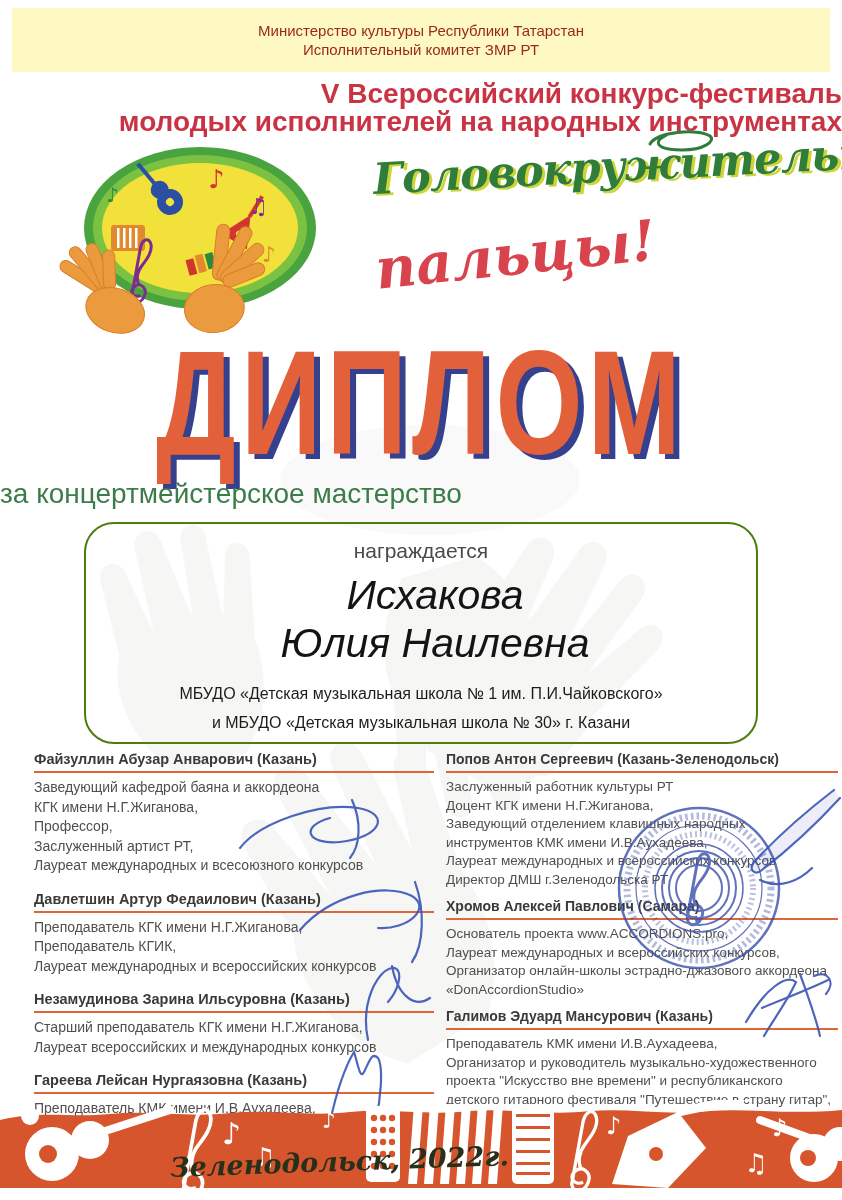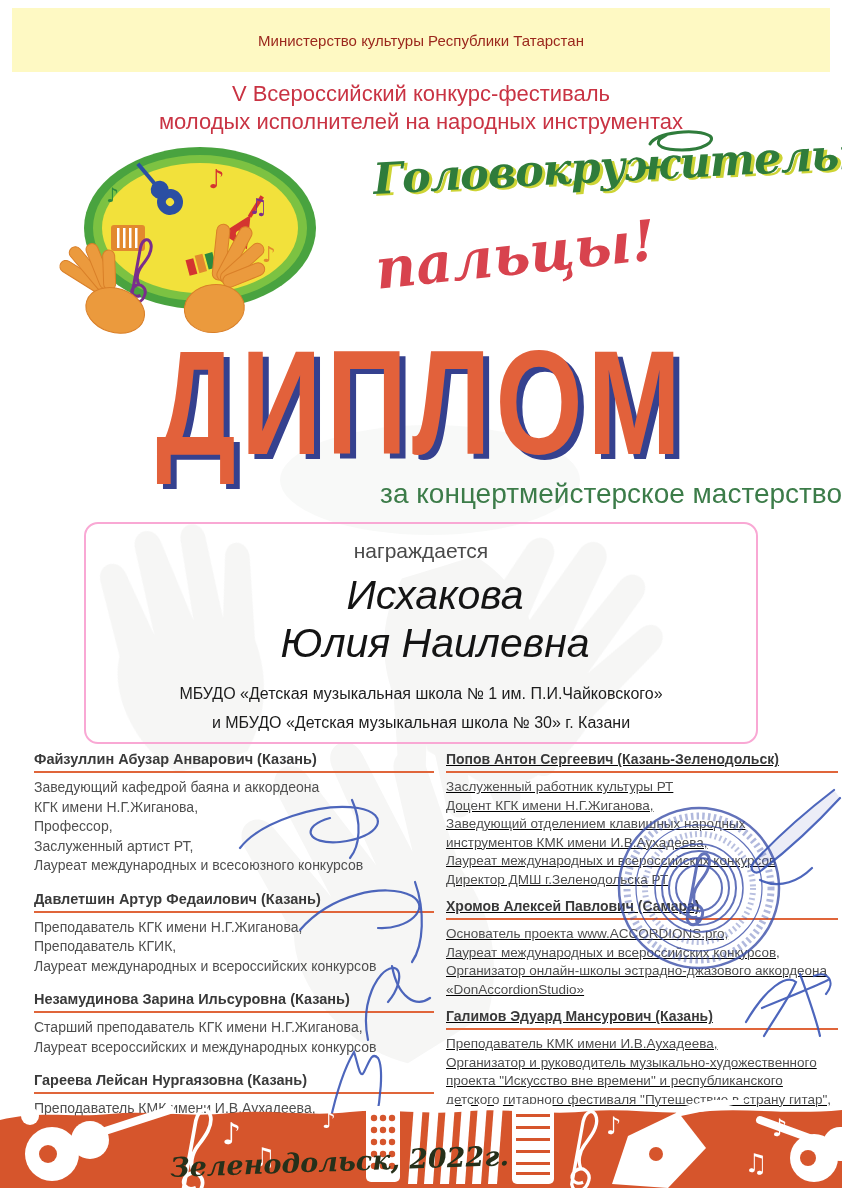--- a/index.html
+++ b/index.html
@@ -3,54 +3,54 @@
 <meta charset="utf-8">
 <style>
   html,body{margin:0;padding:0;background:#fff;}
   .page{position:relative;width:842px;height:1200px;background:#fff;overflow:hidden;
         font-family:"Liberation Sans",sans-serif;}
   
   .top-band{position:absolute;left:12px;top:8px;width:818px;height:64px;background:#fef9c3;
             display:flex;flex-direction:column;justify-content:center;align-items:center;
             text-align:center;color:#9b281d;font-size:15px;line-height:19px;}
   
-  .contest{position:absolute;left:0;top:80px;width:100%;text-align:center;color:#c93343;
-           font-weight:normal;font-size:22px;line-height:28px;}
+  .contest{position:absolute;left:0;top:80px;width:100%;text-align:right;color:#c93343;
+           font-weight:bold;font-size:28px;line-height:28px;}
   
   .script-title{position:absolute;left:372px;top:154px;white-space:nowrap;
                 font-family:"DejaVu Serif",serif;font-style:italic;font-weight:bold;
                 font-size:43px;color:#2f7c3b;letter-spacing:-1px;
                 transform:rotate(-3deg);transform-origin:left top;
                 text-shadow:3px 2px 0 #cdd435;}
   .script-sub{position:absolute;left:372px;top:236px;white-space:nowrap;
               font-family:"DejaVu Serif",serif;font-style:italic;font-weight:bold;
               font-size:56px;color:#d8434e;transform:rotate(-6deg);transform-origin:left top;}
   .halo-svg{position:absolute;left:636px;top:124px;}
   .logo-svg{position:absolute;left:50px;top:136px;}
   
   .big-title{position:absolute;left:0;top:318px;width:100%;text-align:center;
              font-size:112px;font-weight:bold;letter-spacing:5px;color:#e2613b;
              transform:scaleY(1.32);transform-origin:center top;
              text-shadow:6px 4px 0 #35418f;}
-  .award-for{position:absolute;left:0;top:478px;width:100%;text-align:right;
+  .award-for{position:absolute;left:0;top:478px;width:100%;text-align:left;
              font-size:28px;color:#3c7c49;}
   
   .recipient-box{position:absolute;left:84px;top:522px;width:670px;height:218px;
-                 border:2px solid #f9a8d4;border-radius:14px;background:rgba(255,255,255,.0);}
+                 border:2px solid #4d7c0f;border-radius:30px;background:rgba(255,255,255,.0);}
   .awarded{margin-top:15px;text-align:center;font-size:21px;color:#4a4a4a;}
   .r-name{text-align:center;font-size:41px;font-style:italic;color:#141414;line-height:48px;padding-left:28px;}
   .r-name.first{margin-top:8px;}
   .school{text-align:center;font-size:16px;color:#1c1c1c;line-height:29px;}
   .school.first{margin-top:12px;}
   
   .jury{position:absolute;top:750px;}
   .jury-left{left:34px;width:400px;}
   .jury-right{left:446px;width:392px;}
   .jblock{margin-bottom:14px;}
-  .jury-right .jblock{margin-bottom:8px;text-decoration:underline;}
+  .jury-right .jblock{margin-bottom:8px;}
   .jname{font-size:14.5px;font-weight:bold;color:#3a3a3a;line-height:18px;
          border-bottom:2px solid #e0653a;padding-bottom:3px;margin-bottom:5px;}
   .jline{font-size:14px;color:#4f4f4f;line-height:19.5px;}
   .jury-right .jname{font-size:14px;}
   .jury-right .jline{font-size:13.5px;line-height:18.5px;}
   
   .watermark-svg{position:absolute;left:0;top:420px;}
   .overlay-svg{position:absolute;left:0;top:730px;pointer-events:none;}
   .band-svg{position:absolute;left:0;top:1100px;}
   .place-year{position:absolute;left:170px;top:1146px;z-index:6;
@@ -67,20 +67,21 @@
       <path transform="translate(40,140) scale(1.9) rotate(-20)" d="M30,130 C14,112 10,80 22,62 L26,22 C27,12 39,12 40,22 L43,58 L49,12 C50,2 62,2 63,12 L65,58 L73,16 C75,6 87,8 86,18 L80,62 L92,32 C96,22 107,27 104,37 L92,78 C92,100 84,118 68,132 Z"></path>
       <path transform="translate(500,60) scale(2.1) rotate(28)" d="M30,130 C14,112 10,80 22,62 L26,22 C27,12 39,12 40,22 L43,58 L49,12 C50,2 62,2 63,12 L65,58 L73,16 C75,6 87,8 86,18 L80,62 L92,32 C96,22 107,27 104,37 L92,78 C92,100 84,118 68,132 Z"></path>
       <path transform="translate(160,420) scale(2.5) rotate(-35)" d="M30,130 C14,112 10,80 22,62 L26,22 C27,12 39,12 40,22 L43,58 L49,12 C50,2 62,2 63,12 L65,58 L73,16 C75,6 87,8 86,18 L80,62 L92,32 C96,22 107,27 104,37 L92,78 C92,100 84,118 68,132 Z"></path>
       <path transform="translate(620,360) scale(2.0) rotate(160)" d="M30,130 C14,112 10,80 22,62 L26,22 C27,12 39,12 40,22 L43,58 L49,12 C50,2 62,2 63,12 L65,58 L73,16 C75,6 87,8 86,18 L80,62 L92,32 C96,22 107,27 104,37 L92,78 C92,100 84,118 68,132 Z"></path>
     </g>
     <ellipse cx="430" cy="60" rx="150" ry="55" fill="#8a9a86" opacity="0.06"></ellipse>
   </svg>
 
   <div class="top-band">
     <div>Министерство культуры Республики Татарстан</div>
+    <div>Исполнительный комитет ЗМР РТ</div>
   </div>
 
   <div class="contest">
     <div>V Всероссийский конкурс-фестиваль</div>
     <div>молодых исполнителей на народных инструментах</div>
   </div>
 
   <svg class="logo-svg" width="310" height="200" viewBox="0 0 310 200">
     <g>
       <ellipse cx="150" cy="92" rx="116" ry="81" fill="#49a33f"></ellipse>

